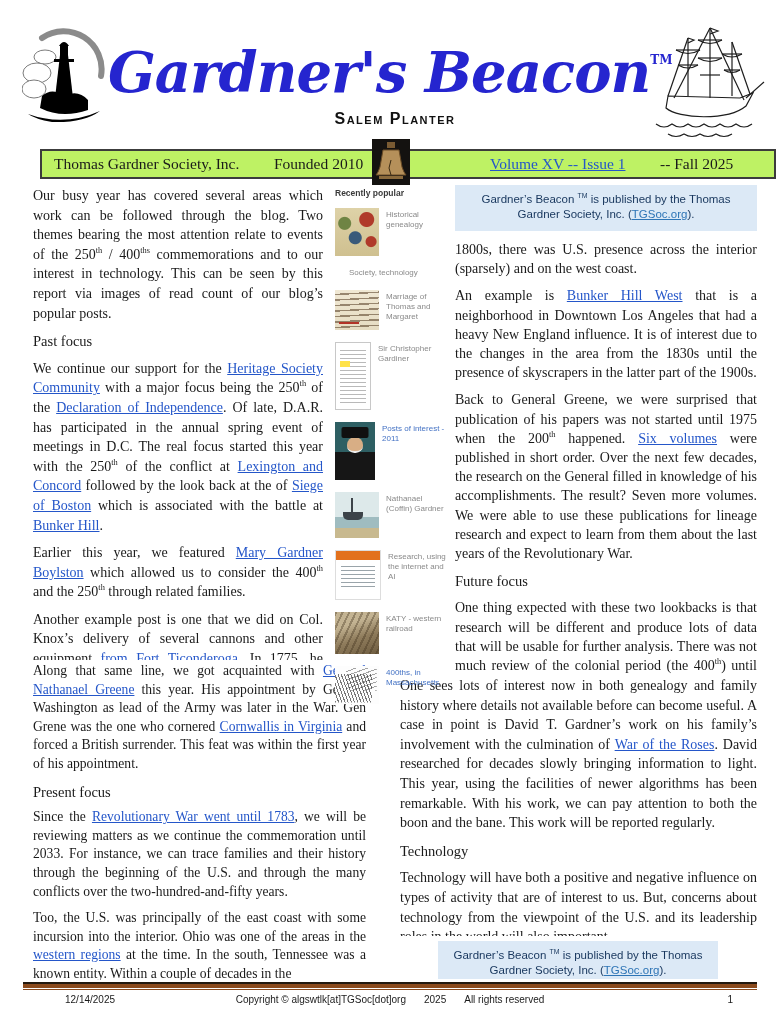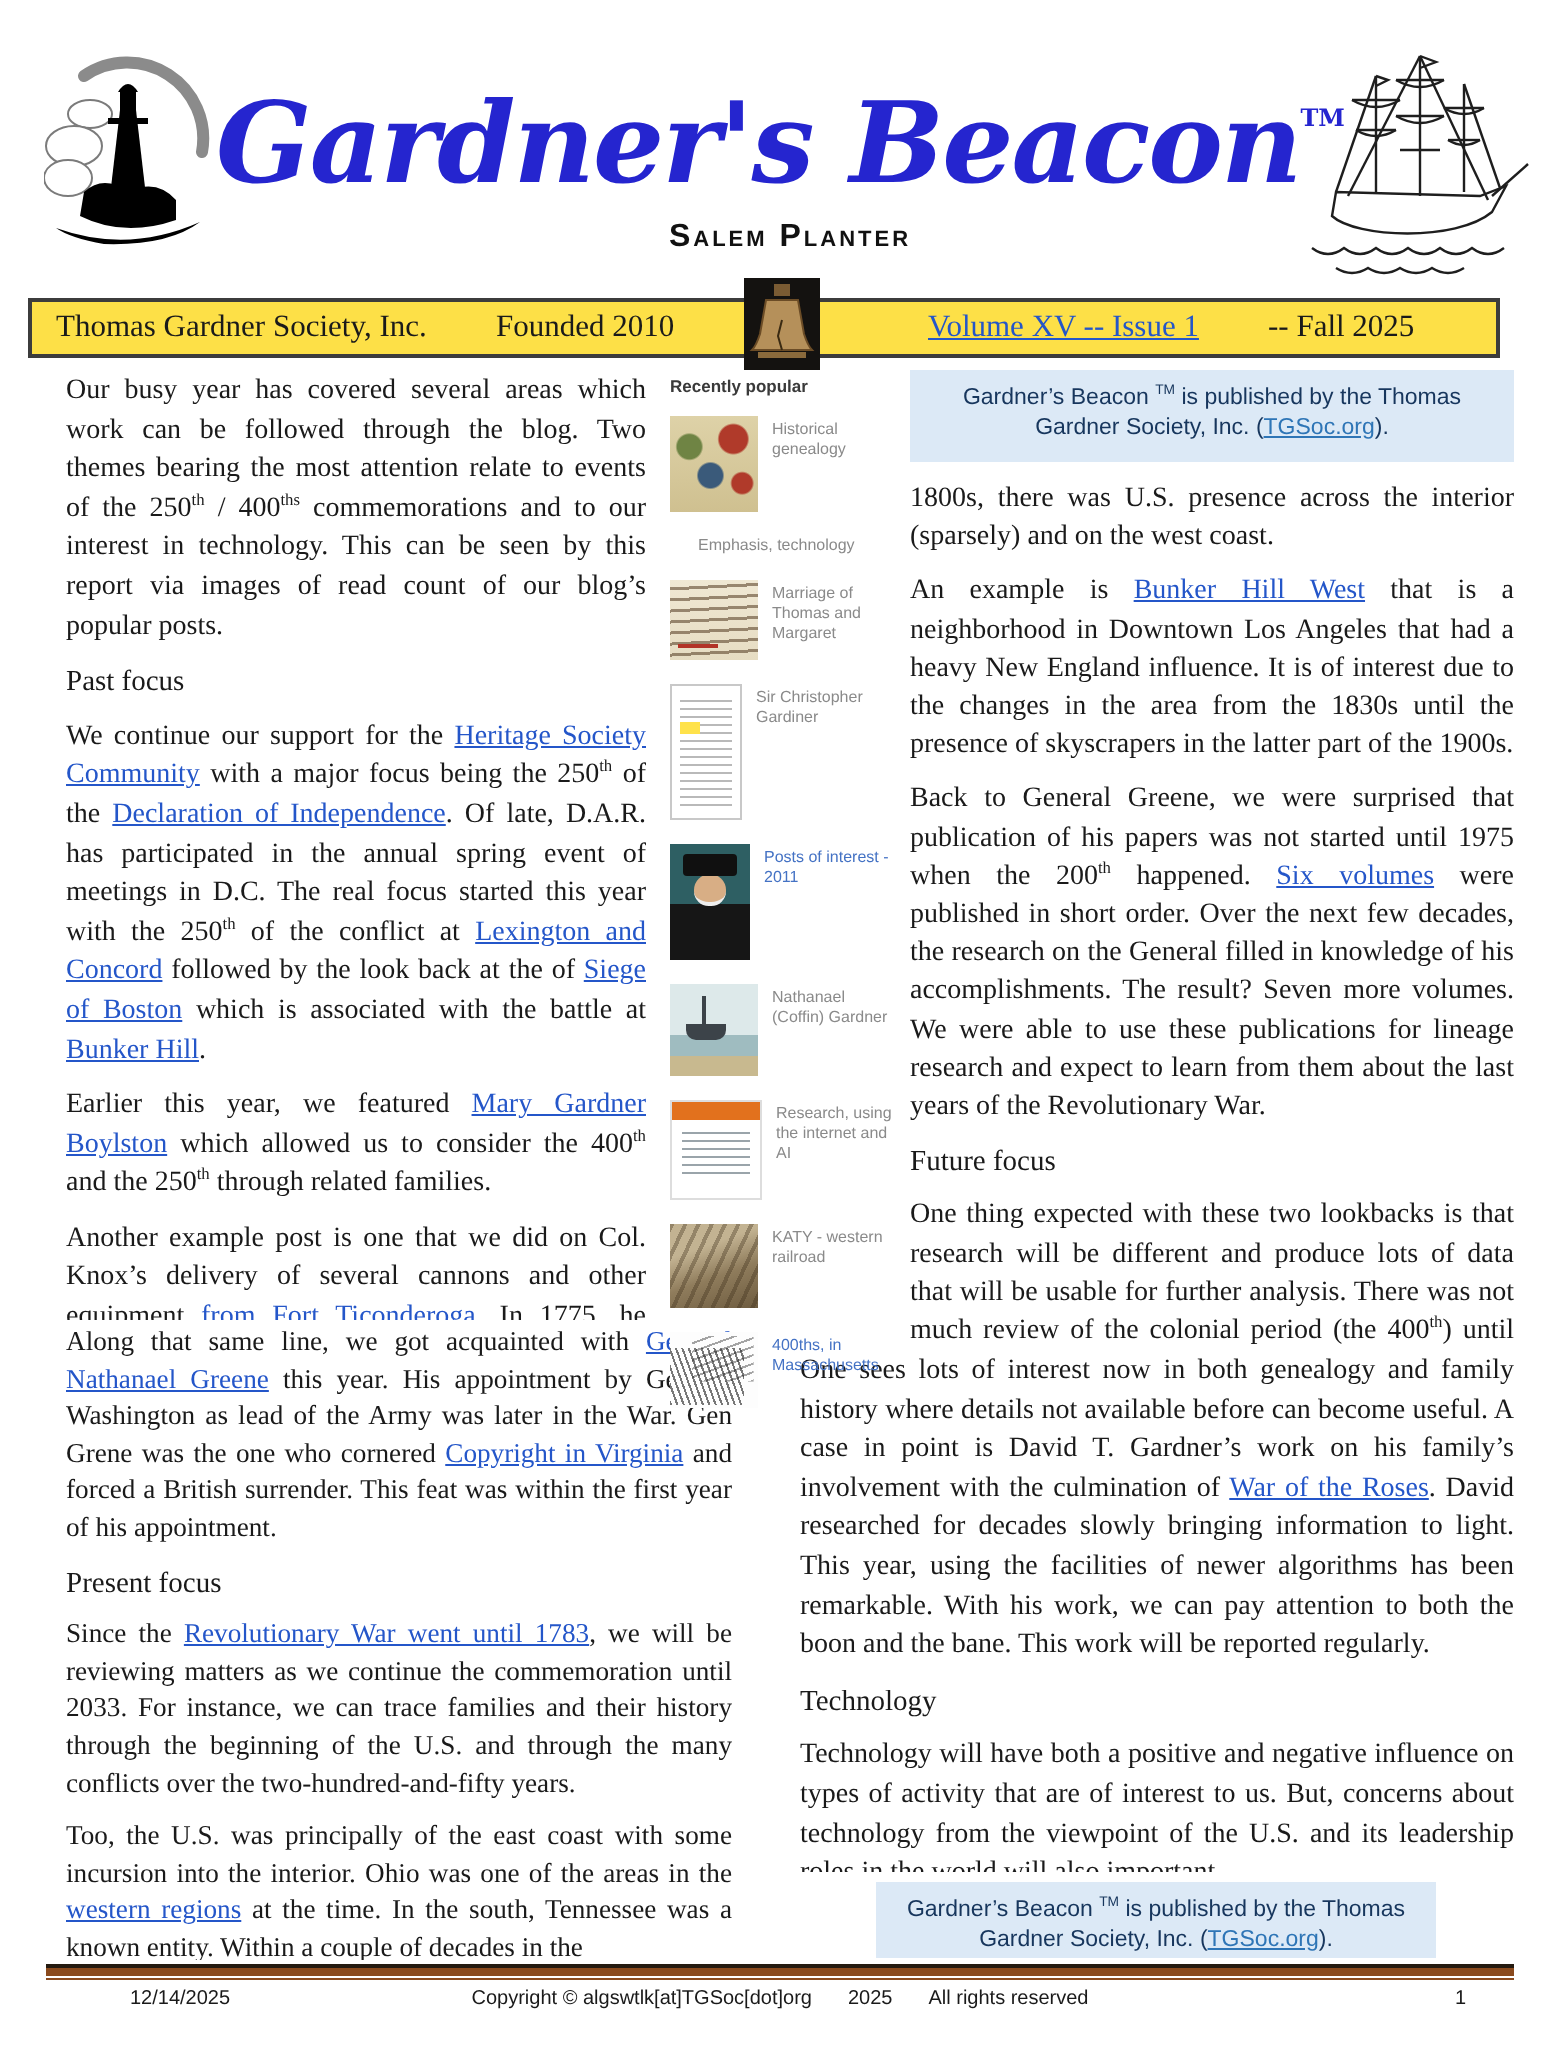--- a/index.html
+++ b/index.html
@@ -11,22 +11,22 @@
   #masthead-title{position:absolute;left:108px;top:26px;width:548px;height:92px;
     text-align:center;font-family:"DejaVu Serif",serif;font-style:italic;font-weight:bold;
     font-size:56px;line-height:92px;color:#2525cf;letter-spacing:-1px;white-space:nowrap;}
   #masthead-title .gb-tm{font-size:12px;font-style:normal;vertical-align:28px;letter-spacing:0;}
   #masthead-sub{position:absolute;left:290px;top:110px;width:210px;text-align:center;
     font-family:"Liberation Sans",sans-serif;font-weight:bold;font-size:16px;letter-spacing:1.5px;
     font-variant:small-caps;color:#111;}
   #ship{position:absolute;left:648px;top:20px;width:120px;height:128px;}
 
   
-  #issue-bar{position:absolute;left:14px;top:149px;width:732px;height:26px;border:2px solid #3c3c3c;
-    font-size:15.5px;line-height:26px;background:#fde047;}
+  #issue-bar{position:absolute;left:40px;top:149px;width:732px;height:26px;border:2px solid #3c3c3c;
+    font-size:15.5px;line-height:26px;background:#bef264;}
   #issue-bar span,#issue-bar a{position:absolute;top:0;white-space:nowrap;}
   #bar-org{left:12px;} #bar-founded{left:232px;}
   #bar-volume{left:448px;color:#2456c9;text-decoration:underline;cursor:pointer;}
   #bar-season{left:618px;}
   #bell{position:absolute;left:372px;top:139px;width:38px;height:46px;z-index:3;}
 
   
   .col{position:absolute;text-align:justify;font-size:14px;line-height:19.6px;overflow:hidden;}
   #left-top{left:33px;top:186px;width:290px;height:474px;}
   #left-bottom{left:33px;top:662px;width:333px;height:318px;font-size:13.6px;line-height:18.6px;}
@@ -165,21 +165,21 @@
   <div id="pub-bottom" class="pub-box">Gardner’s Beacon <sup>TM</sup> is published by the Thomas Gardner Society, Inc. (<a class="lnk">TGSoc.org</a>).</div>
 
   <div id="left-top" class="col">
       <p class="para">Our busy year has covered several areas which work can be followed through the blog. Two themes bearing the most attention relate to events of the 250<sup>th</sup> / 400<sup>ths</sup> commemorations and to our interest in technology. This can be seen by this report via images of read count of our blog’s popular posts.</p>
       <h3 class="focus-h">Past focus</h3>
       <p class="para">We continue our support for the <a class="lnk">Heritage Society Community</a> with a major focus being the 250<sup>th</sup> of the <a class="lnk">Declaration of Independence</a>. Of late, D.A.R. has participated in the annual spring event of meetings in D.C. The real focus started this year with the 250<sup>th</sup> of the conflict at <a class="lnk">Lexington and Concord</a> followed by the look back at the of <a class="lnk">Siege of Boston</a> which is associated with the battle at <a class="lnk">Bunker Hill</a>.</p>
       <p class="para">Earlier this year, we featured <a class="lnk">Mary Gardner Boylston</a> which allowed us to consider the 400<sup>th</sup> and the 250<sup>th</sup> through related families.</p>
       <p class="para">Another example post is one that we did on Col. Knox’s delivery of several cannons and other equipment <a class="lnk">from Fort Ticonderoga</a>. In 1775, he made progress in December but did not get back to Boston with the equipment until early March of 1776. His successful venture led to the British evacuating Boston.</p>
     </div>
   <div id="left-bottom" class="col">
-      <p class="para">Along that same line, we got acquainted with <a class="lnk">General Nathanael Greene</a> this year. His appointment by General Washington as lead of the Army was later in the War. Gen Grene was the one who cornered <a class="lnk">Copyright in Virginia</a> and forced a British surrender. This feat was within the first year of his appointment.</p>
+      <p class="para">Along that same line, we got acquainted with <a class="lnk">General Nathanael Greene</a> this year. His appointment by General Washington as lead of the Army was later in the War. Gen Grene was the one who cornered <a class="lnk">Cornwallis in Virginia</a> and forced a British surrender. This feat was within the first year of his appointment.</p>
       <h3 class="focus-h">Present focus</h3>
       <p class="para">Since the <a class="lnk">Revolutionary War went until 1783</a>, we will be reviewing matters as we continue the commemoration until 2033. For instance, we can trace families and their history through the beginning of the U.S. and through the many conflicts over the two-hundred-and-fifty years.</p>
       <p class="para">Too, the U.S. was principally of the east coast with some incursion into the interior. Ohio was one of the areas in the <a class="lnk">western regions</a> at the time. In the south, Tennessee was a known entity. Within a couple of decades in the</p>
     </div>
   <div id="right-top" class="col">
       <p class="para">1800s, there was U.S. presence across the interior (sparsely) and on the west coast.</p>
       <p class="para">An example is <a class="lnk">Bunker Hill West</a> that is a neighborhood in Downtown Los Angeles that had a heavy New England influence. It is of interest due to the changes in the area from the 1830s until the presence of skyscrapers in the latter part of the 1900s.</p>
       <p class="para">Back to General Greene, we were surprised that publication of his papers was not started until 1975 when the 200<sup>th</sup> happened. <a class="lnk">Six volumes</a> were published in short order. Over the next few decades, the research on the General filled in knowledge of his accomplishments. The result? Seven more volumes. We were able to use these publications for lineage research and expect to learn from them about the last years of the Revolutionary War.</p>
       <h3 class="focus-h">Future focus</h3>
       <p class="para">One thing expected with these two lookbacks is that research will be different and produce lots of data that will be usable for further analysis. There was not much review of the colonial period (the 400<sup>th</sup>) until after the Civil War.</p>
@@ -191,21 +191,21 @@
     </div>
 
   <div id="sidebar">
     <div class="sb-title">Recently popular</div>
     <div id="sb-items">
         <div class="sb-row">
           <div class="sb-thumb t-genealogy"></div>
           <span class="sb-label">Historical genealogy</span>
         </div>
         <div class="sb-row">
-          <span class="sb-label solo">Emphasis, technology</span>
+          <span class="sb-label solo">Society, technology</span>
         </div>
         <div class="sb-row">
           <div class="sb-thumb t-manuscript"></div>
           <span class="sb-label">Marriage of Thomas and Margaret</span>
         </div>
         <div class="sb-row">
           <div class="sb-thumb t-textpage"></div>
           <span class="sb-label">Sir Christopher Gardiner</span>
         </div>
         <div class="sb-row">

